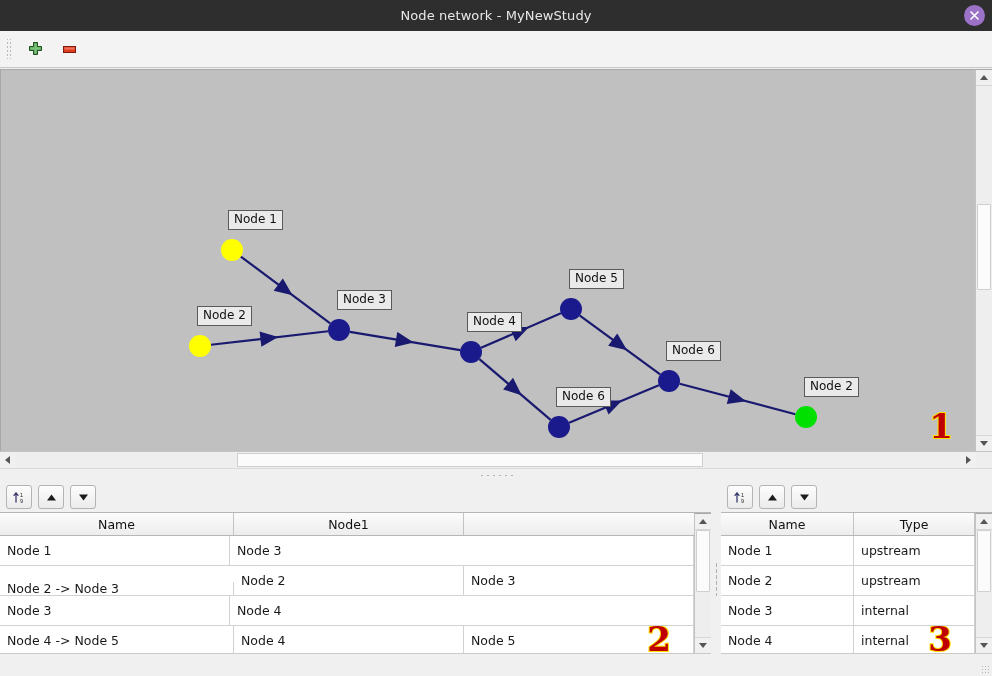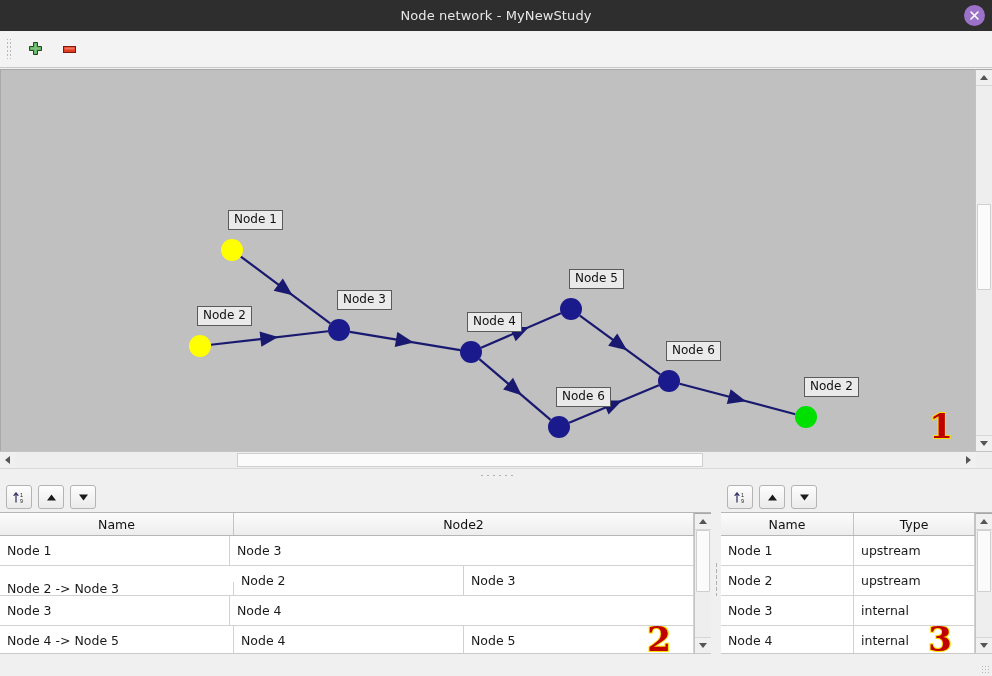--- a/index.html
+++ b/index.html
@@ -278,21 +278,21 @@
           <svg width="13" height="13" viewBox="0 0 13 13">
               <path d="M6.5 9.5 L2 3.5 L11 3.5 z" fill="#1b1b1b"></path>
             </svg>
         </div>
       </div>
 
       <div class="grid-wrap">
         <div class="grid" id="reaches-grid">
             <div class="grow header">
               <div class="gcell" style="flex: 0 0 234px;">Name</div>
-              <div class="gcell" style="flex: 1 1 auto;">Node2</div>
+              <div class="gcell" style="flex: 0 0 230px;">Node1</div>
             </div>
             <div class="grow">
               <div class="gcell" style="flex: 0 0 230px;">Node 1</div>
               <div class="gcell" style="flex: 1 1 auto;">Node 3</div>
             </div>
             <div class="grow">
               <div class="gcell" style="flex: 0 0 234px; margin-top: 16px;">Node 2 -&gt; Node 3</div>
               <div class="gcell" style="flex: 0 0 230px;">Node 2</div>
               <div class="gcell" style="flex: 1 1 auto;">Node 3</div>
             </div>

